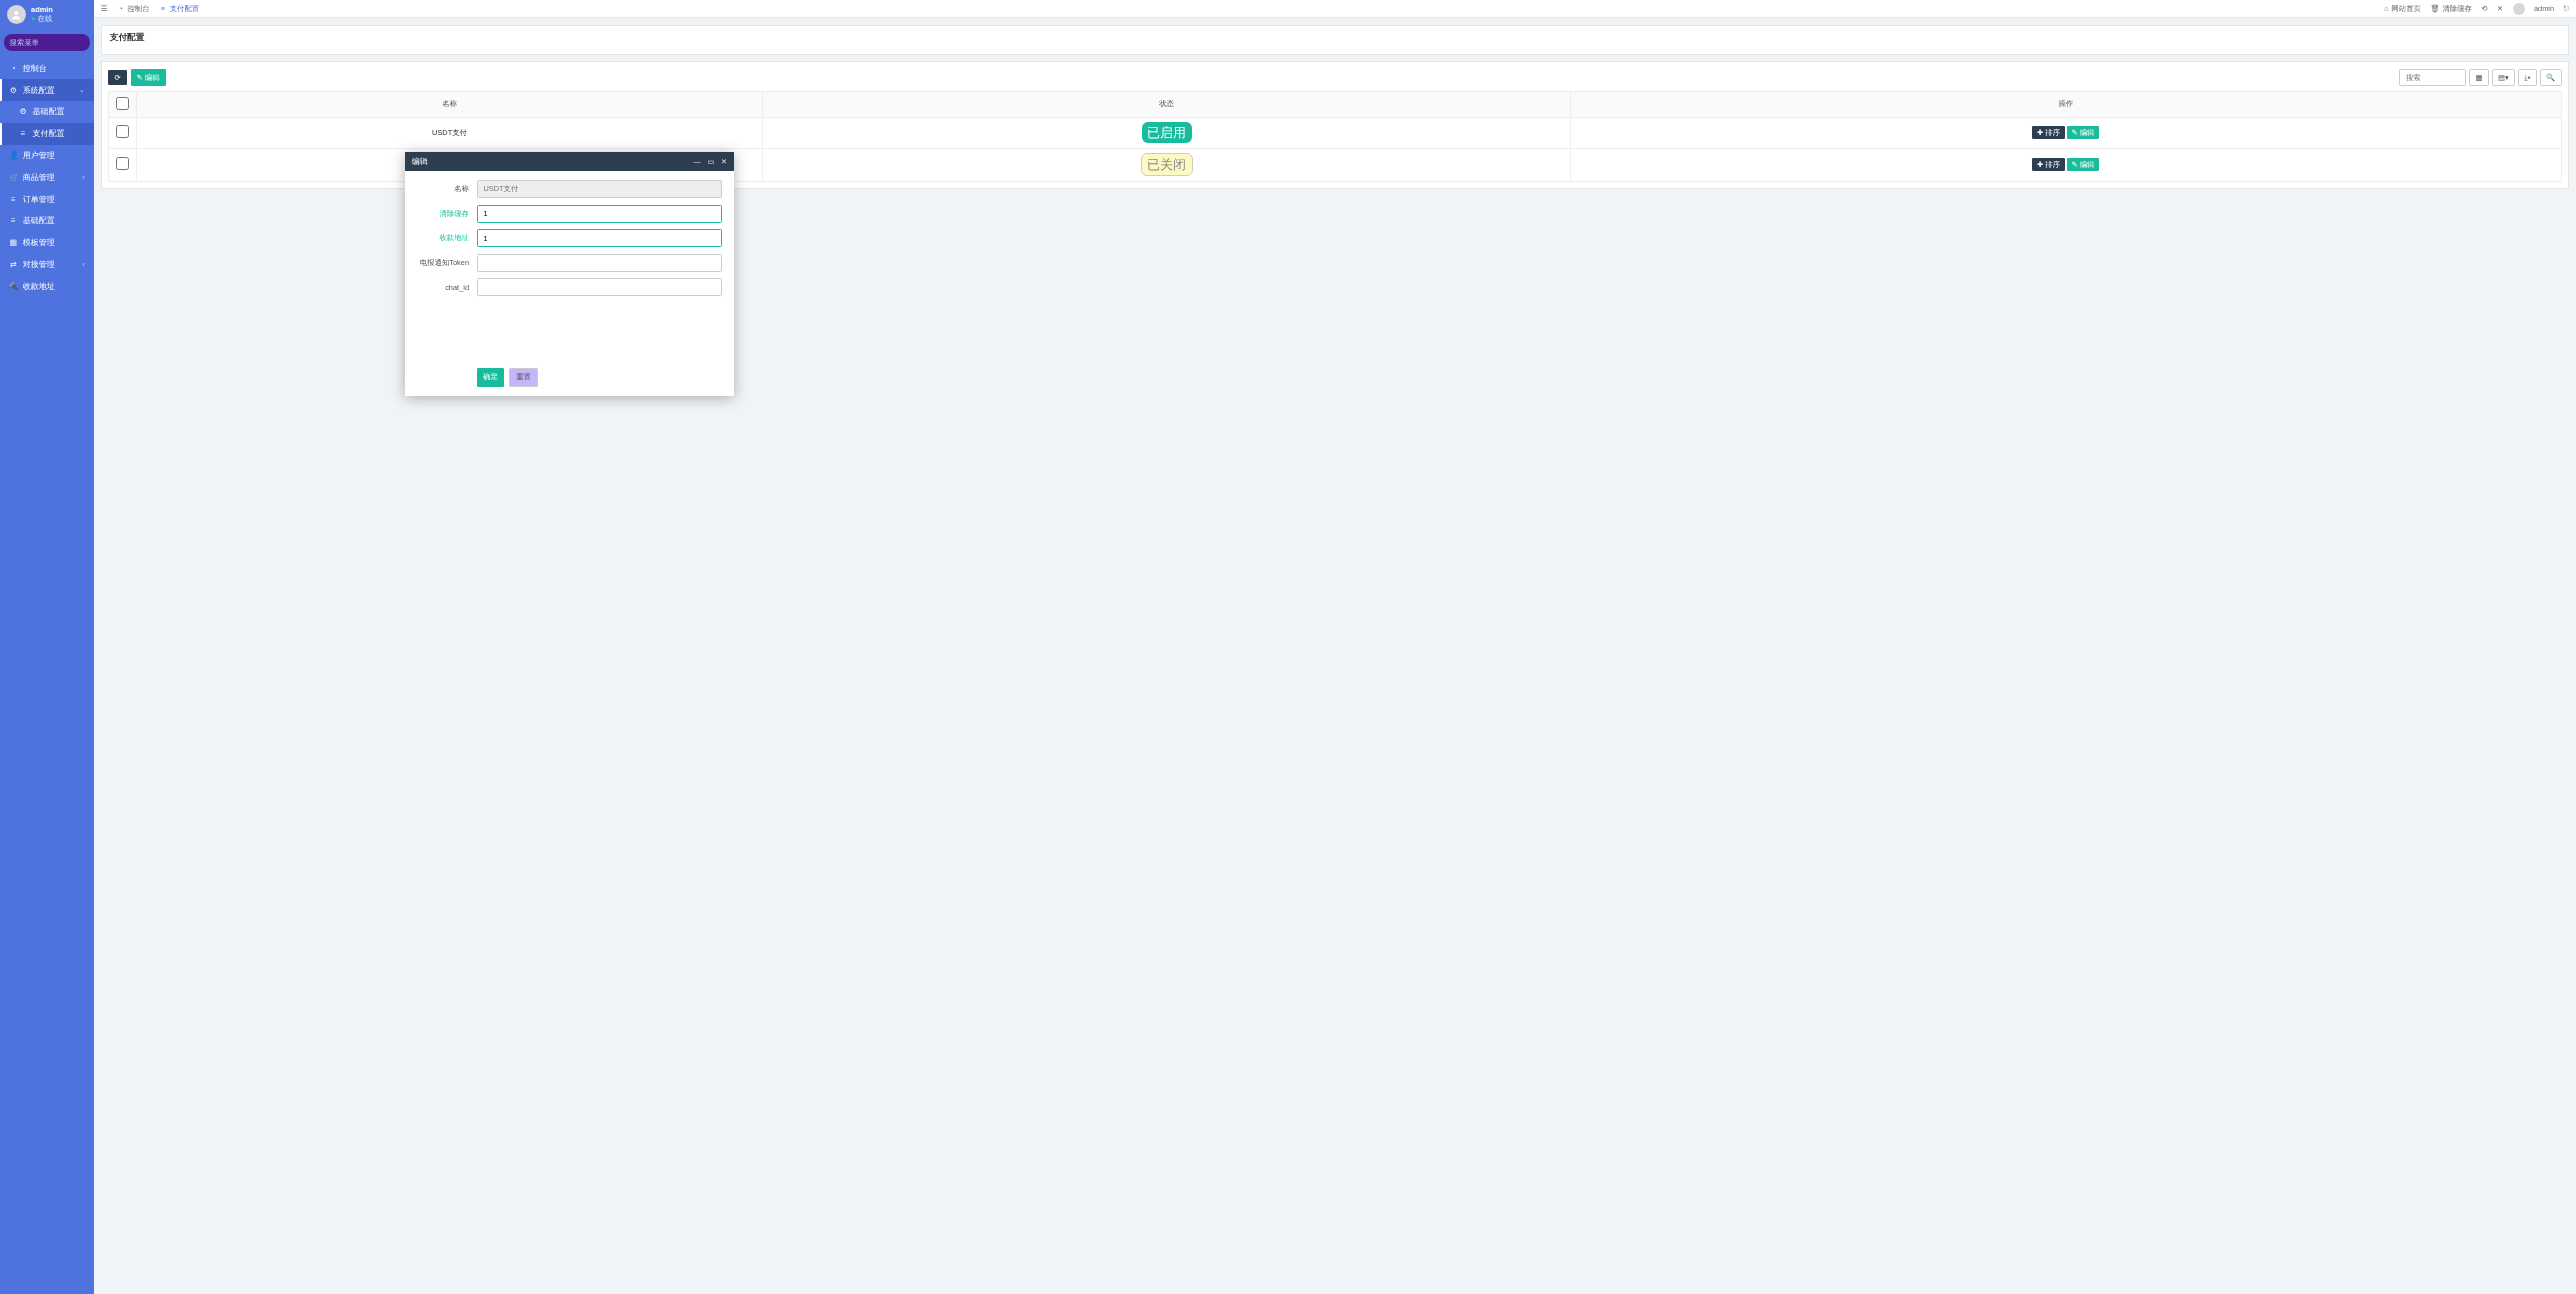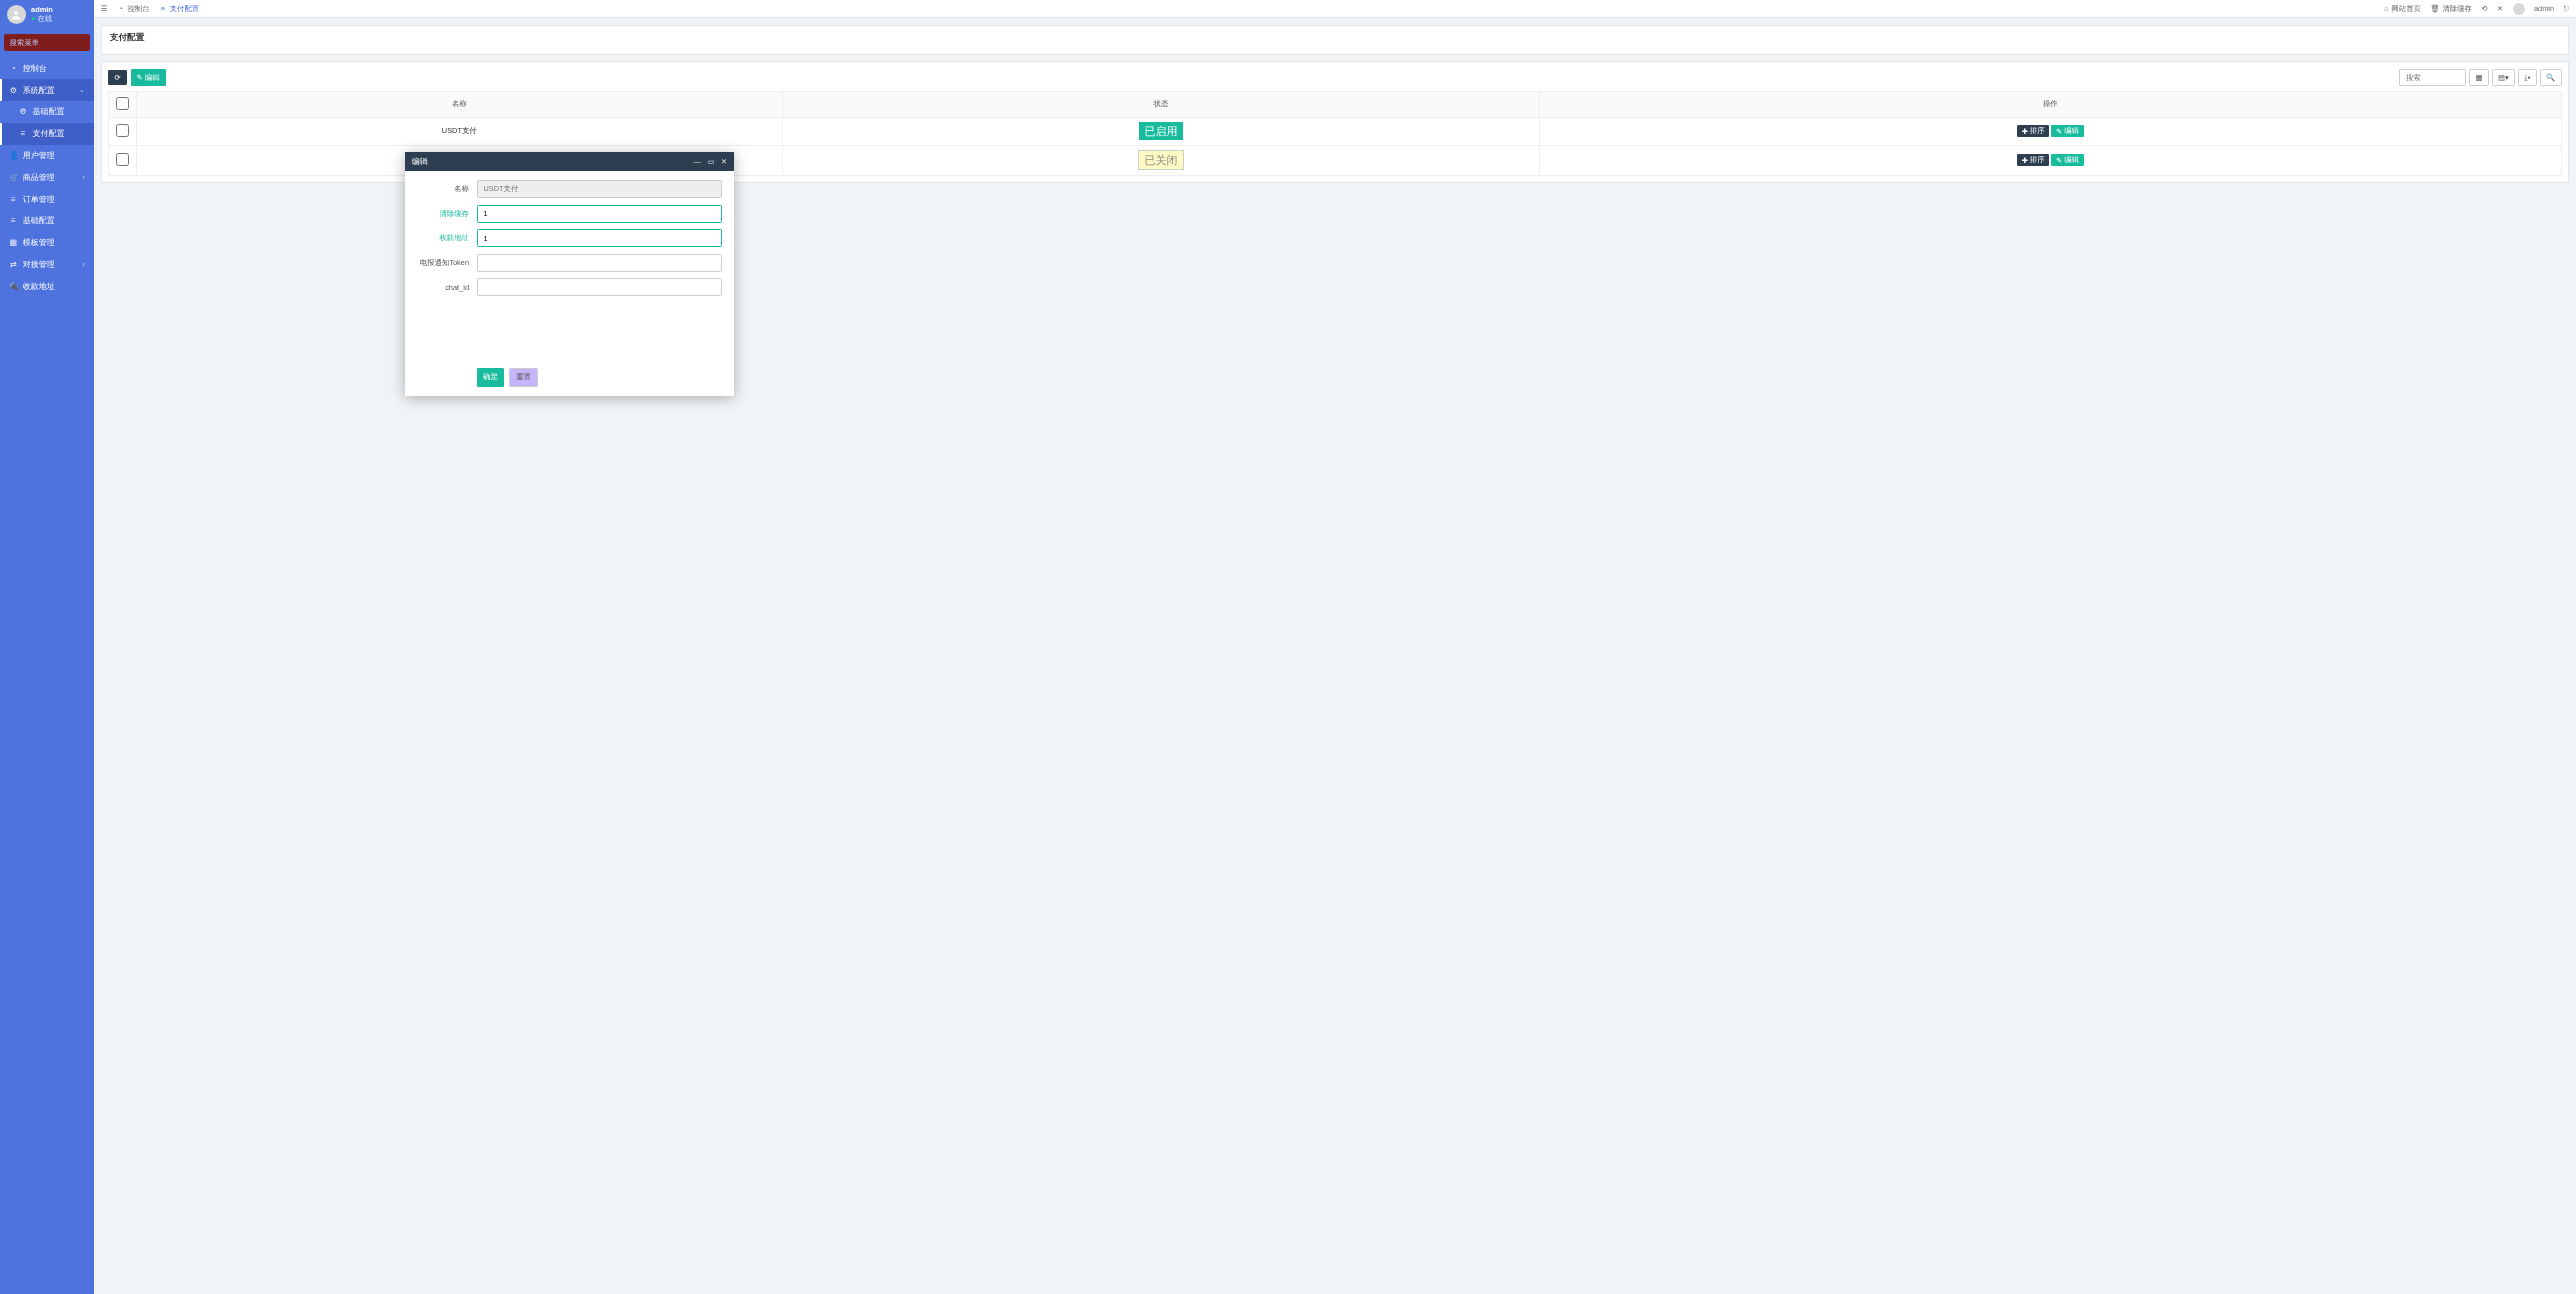--- a/index.html
+++ b/index.html
@@ -7,21 +7,21 @@
 .app{display:flex;height:100vh}
 .sidebar{width:94px;background:#4E73DF;color:#fff;display:flex;flex-direction:column;flex-shrink:0}
 .user-block{display:flex;align-items:center;padding:5.4px 6.7px;gap:5.4px}
 .avatar{width:19px;height:19px;border-radius:50%;background:#d8d8d8;display:flex;align-items:center;justify-content:center}
 .avatar svg{width:12px;height:12px;fill:#fff}
 .user-info{font-size:7.4px}
 .user-name{font-weight:bold}
 .user-status{color:#cfe0ff}
 .user-status::before{content:"● ";color:#1cc88a}
 .search-wrap{padding:4px}
-.search-box{display:flex;background:#7f1d1d;border-radius:2px;overflow:hidden}
+.search-box{display:flex;background:#4c1d95;border-radius:8px;overflow:hidden}
 .search-box input{flex:1;background:transparent;border:none;padding:4px 5.4px;color:#fff;font-size:7.4px;outline:none}
 .search-box input::placeholder{color:#b8c9f5}
 .nav{list-style:none;margin-top:2.7px}
 .nav li{padding:5.4px 9.4px;font-size:8px;cursor:pointer;display:flex;align-items:center;gap:5.4px;position:relative}
 .nav li .chev{margin-left:auto;font-size:6.7px;opacity:.7}
 .nav li.active{background:#3e5fc7}
 .nav li.active::before{content:"";position:absolute;left:0;top:0;bottom:0;width:2px;background:#fff}
 .nav li.sub{padding-left:19px}
 .icon{width:8px;display:inline-block;text-align:center;opacity:.9}
 .main{flex:1;display:flex;flex-direction:column;min-width:0}
@@ -43,21 +43,21 @@
 .btn-dark{background:#2c3e50;color:#fff}
 .btn-success{background:#18bc9c;color:#fff}
 .btn-default{background:#c4b5fd;color:#555;border:0.7px solid #ccc}
 .btn-primary{background:#2c3e50;color:#fff}
 .toolbar-right{margin-left:auto;display:flex;gap:2.7px;align-items:center}
 .tool-input{border:0.7px solid #ccc;padding:2.7px 5.4px;font-size:7.4px;width:67px;border-radius:1.3px}
 .tool-btn{border:0.7px solid #ccc;background:#fff;padding:2.7px 5.4px;cursor:pointer;border-radius:1.3px;font-size:7.4px;color:#555}
 table{width:100%;border-collapse:collapse;font-size:7.4px}
 th,td{border:0.7px solid #eee;padding:4.7px 6.7px;text-align:center}
 th{background:#fafafa;font-weight:normal;color:#555}
-.badge{display:inline-block;padding:1.3px 5.4px;border-radius:0;font-size:11px}
+.badge{display:inline-block;padding:1.3px 5.4px;border-radius:6px;font-size:13px}
 .badge-on{background:#18bc9c;color:#fff}
 .badge-off{background:#fef9c3;color:#888;border:0.7px solid #ccc}
 .btn-sm{padding:1.3px 4.7px;font-size:7.4px}
 .table-footer{padding:5.4px 1.3px;font-size:7.4px;color:#666}
 .modal-mask{position:fixed;inset:0;pointer-events:none}
 .modal{position:absolute;left:405px;top:152px;width:329px;height:244px;background:#fff;box-shadow:0 2px 13.4px rgba(0,0,0,.3);display:flex;flex-direction:column;pointer-events:auto}
 .modal-header{background:#2c3e50;color:#fff;padding:4px 6.7px;font-size:8px;display:flex;align-items:center}
 .modal-header .title{flex:1}
 .modal-header .ctrl{cursor:pointer;margin-left:6.7px;font-size:7.4px;opacity:.85}
 .modal-body{flex:1;padding:9.4px 12px;overflow:auto}

